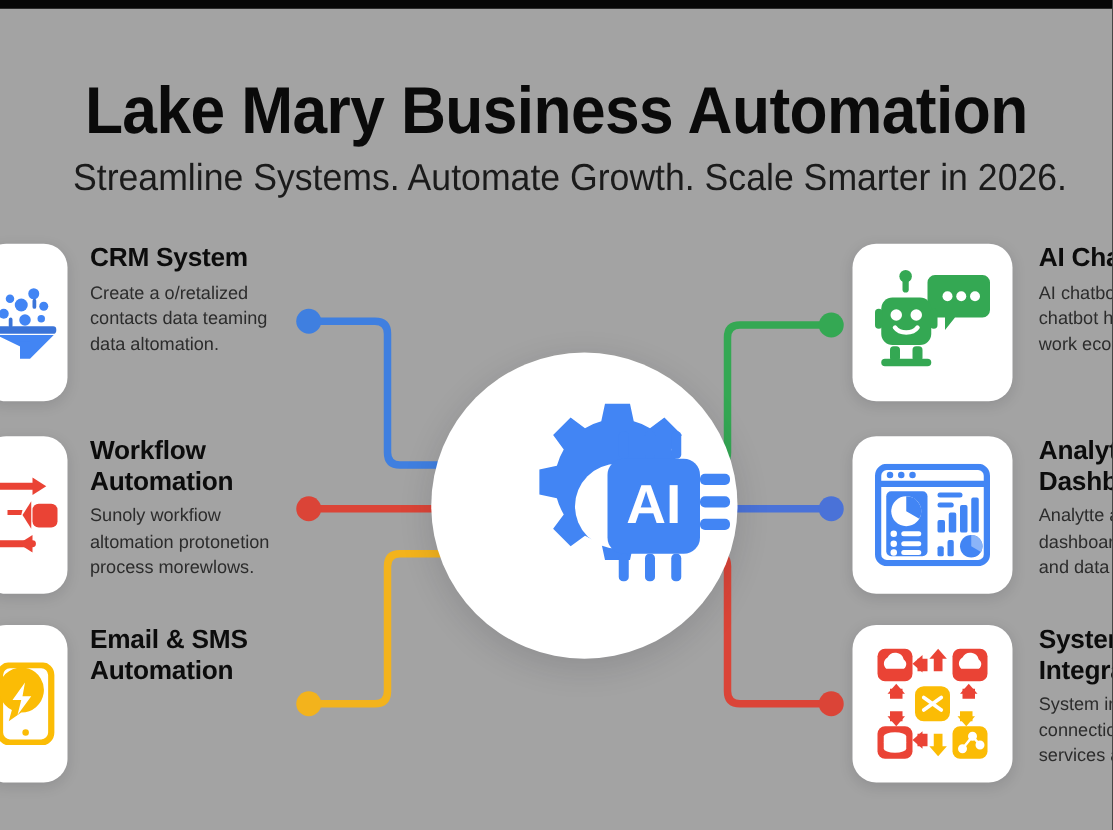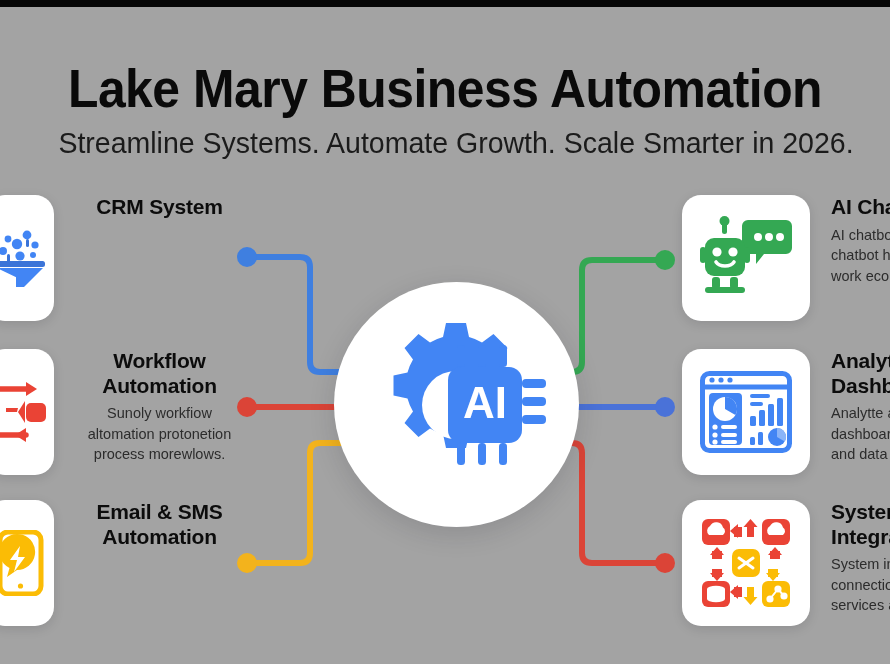--- a/index.html
+++ b/index.html
@@ -86,39 +86,39 @@
     font-weight: 400;
     color: #2c2c2c;
     line-height: 1.42;
     margin: 0;
     white-space: pre-line;
   }
 
   
   .feat.left { left: -14px; }
   .feat.left .iconcard { width: 68px; height: 126px; }
-  .feat.left .ftext { margin-left: 18px; width: 175px; text-align: center; }
+  .feat.left .ftext { margin-left: 18px; width: 175px; }
 
   
   .feat.right { left: 682px; }
   .feat.right .iconcard { width: 128px; height: 126px; }
   .feat.right .ftext { margin-left: 21px; width: 200px; }
 
   
   #hub {
     position: absolute;
-    left: 334px; top: 282px;
+    left: 345px; top: 282px;
     width: 245px; height: 245px;
     border-radius: 50%;
     background: #ffffff;
     box-shadow: 0 7px 26px rgba(30,30,40,0.15);
     z-index: 20;
     display: flex;
     align-items: center;
-    justify-content: center;
+    justify-content: flex-end;
   }
   #hub svg { display: block; }
 
   
   #wires {
     position: absolute;
     left: 0; top: 0;
     width: 890px; height: 664px;
     z-index: 10;
   }
@@ -187,20 +187,23 @@
           <rect x="32" y="12" width="3" height="8" rx="1.5" fill="#3b74d8"></rect>
           <rect x="13" y="27" width="3" height="8" rx="1.5" fill="#3b74d8"></rect>
         </g>
         <rect x="1" y="34" width="50" height="6" rx="2.5" fill="#3b74d8"></rect>
         <path d="M3 41 h46 L30 60 v-6 L3 41 z" fill="#4285F4"></path>
         <path d="M22 46 h8 v14 h-8 z" fill="#4285F4"></path>
       </svg>
     </div>
     <div class="ftext">
       <p class="fh">CRM System</p>
+      <p class="fb">Create a o/retalized
+contacts data teaming
+data altomation.</p>
     </div>
   </div>
 
   <div class="feat left" style="top:349px">
     <div class="iconcard">
       <svg width="56" height="62" viewBox="0 0 56 62">
         <g fill="none" stroke="#EA4335" stroke-width="5.5" stroke-linecap="round">
           <path d="M4 8 H34"></path>
             <path d="M4 54 H34"></path>
           <path d="M4 8 V24"></path>

